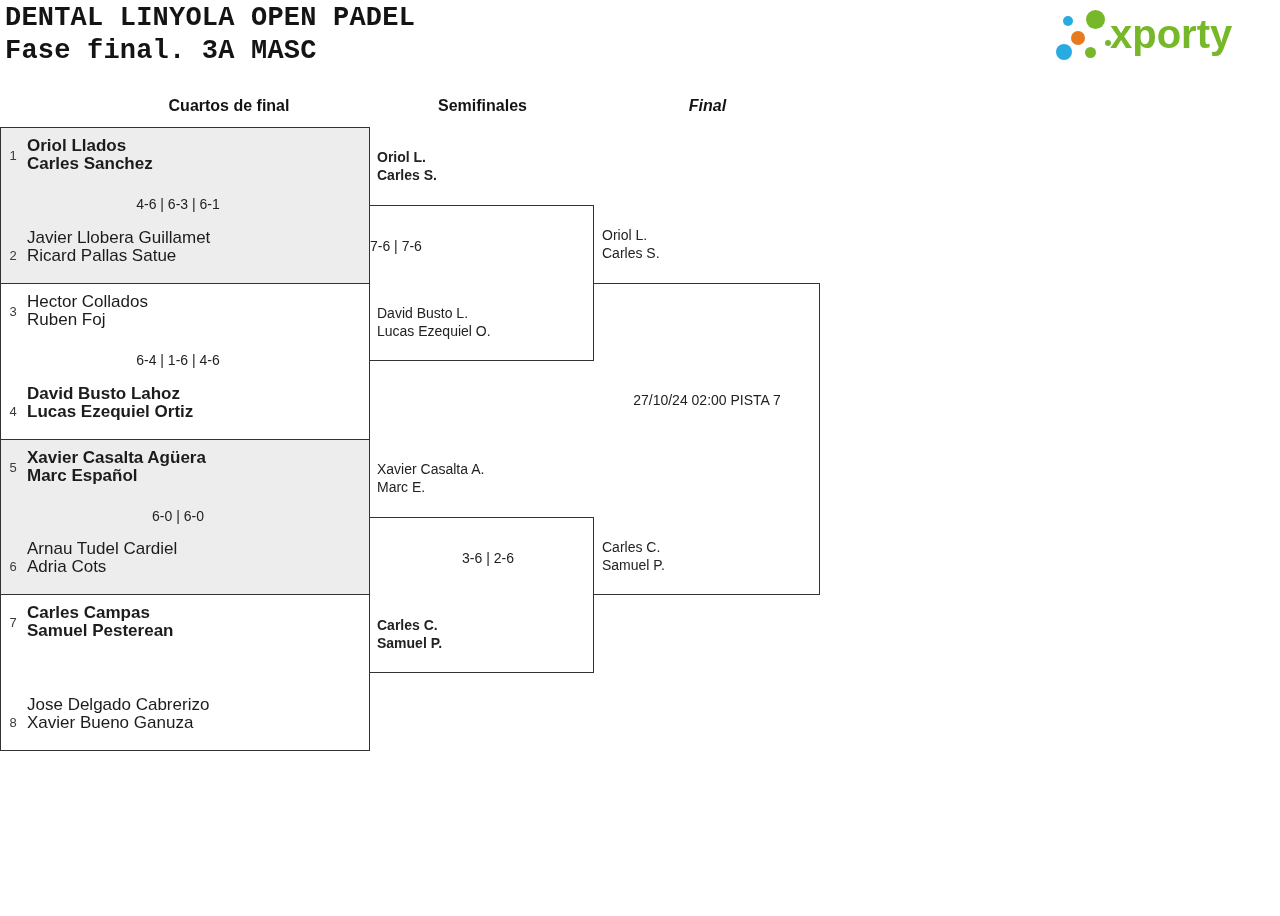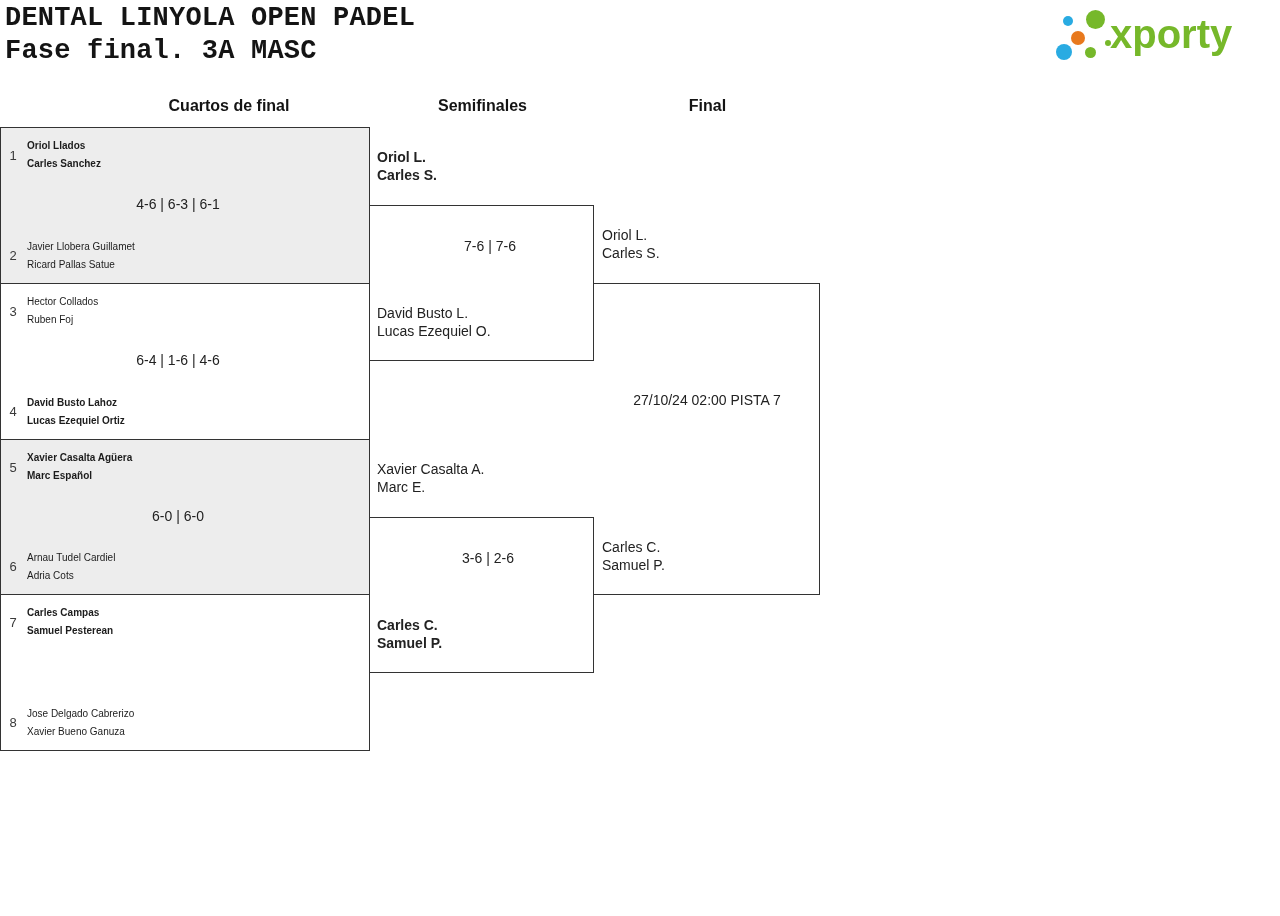--- a/index.html
+++ b/index.html
@@ -23,53 +23,53 @@
   .d-green-tny { left:57px; top:36px; width:6px;  height:6px;  background:#76b82a; }
   .wordmark {
     position:absolute; left:62px; top:-3px; font-size:40px; font-weight:700;
     letter-spacing:0; color:#76b82a; line-height:66px;
   }
 
   
   .round-header { position:absolute; top:97px; font-size:16px; font-weight:700; color:#141414; text-align:center; }
   .rh-qf { left:8px;     width:370px;margin-left:36px; }
   .rh-sf { left:370px; width:225px; }
-  .rh-f  { left:595px; width:225px; }
+  .rh-f  { left:595px; width:225px;font-style:italic; }
 
   
   .qf-col {
     position:absolute; left:0; top:127px; width:370px; height:624px;
     border:1.5px solid #333; display:flex; flex-direction:column; background:#fff;
   }
   .qf-row { flex:1 1 0; position:relative; border-bottom:1.5px solid #333; }
   .qf-row:last-child { border-bottom:none; }
   .qf-row.shaded { background:#ededed; }
 
   .seed { position:absolute; left:0; width:24px; text-align:center; font-size:13px; color:#3a3a3a; }
   .seed-top { top:20px; }  .seed-bottom { bottom:20px; }
-  .team { position:absolute; left:26px; font-size:10px; line-height:18px; white-space:nowrap; }
-  .team-top { top:9px; }  .team-bottom { bottom:9px; }
+  .team { position:absolute; left:26px; font-size:17px; line-height:18px; white-space:nowrap; }
+  .team-top { top:9px; }  .team-bottom { bottom:18px; }
   .winner { font-weight:700; }
   .qf-score { position:absolute; left:0; right:14px; top:calc(50% - 9px); text-align:center; font-size:14px; color:#222; }
 
   
   .sf-box {
     position:absolute; left:370px; width:224px; height:156px;
     border:1.5px solid #333; border-left:none; background:transparent;
   }
   .sf1 { top:205px; }  .sf2 { top:517px; }
   .final-box {
     position:absolute; left:594px; top:283px; width:226px; height:312px;
     border:1.5px solid #333; border-left:none; background:transparent;
   }
 
   
   .bk-label { position:absolute; font-size:14px; line-height:18px; color:#222; white-space:nowrap; }
   .sf1-top    { left:377px; top:148px; font-weight:700; }
-  .sf1-score  { left:370px; width:240px; top:237px; text-align:center; }
+  .sf1-score  { left:370px; width:240px; top:237px; text-align:left; }
   .sf1-bottom { left:377px; top:304px; }
   .sf2-top    { left:377px; top:460px; }
   .sf2-score  { left:370px; width:236px; top:549px; text-align:center; }
   .sf2-bottom { left:377px; top:616px; font-weight:700; }
   .fin-top    { left:602px; top:226px; }
   .fin-date   { left:594px; width:226px; top:391px; text-align:center; }
   .fin-bottom { left:602px; top:538px; }
 </style>
 </head>
 <body>

